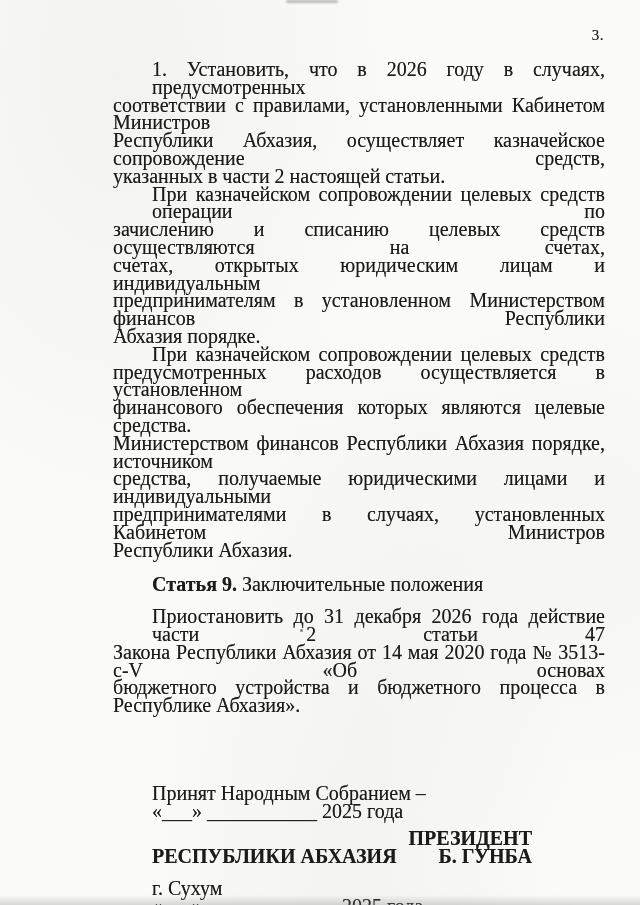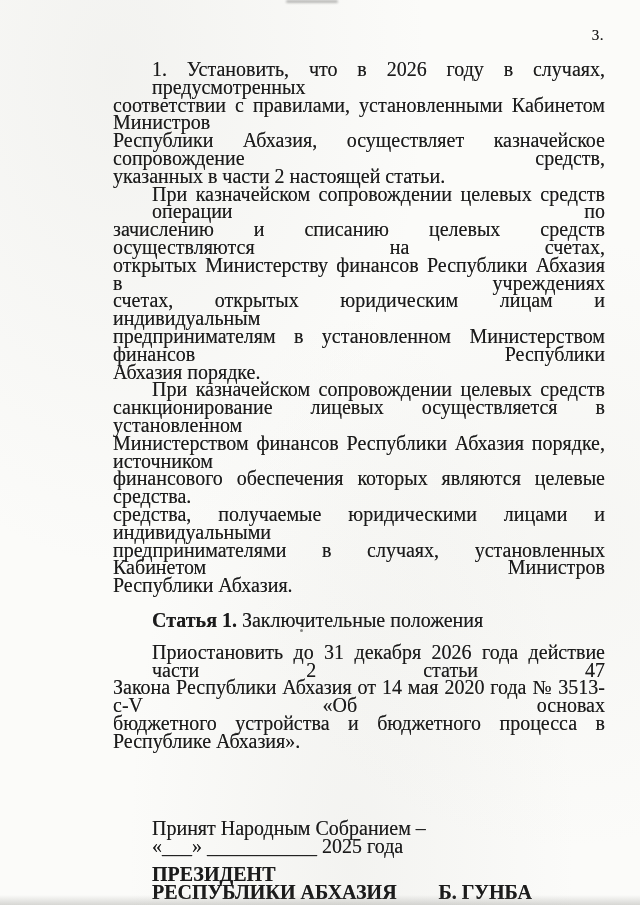--- a/index.html
+++ b/index.html
@@ -59,20 +59,21 @@
   .bold { font-weight: bold; }
   .sig-block {
     margin-left: 39px;
     text-align: left;
   }
   .adoption-block { margin-top: 70px; }
   .president-block {
     margin-top: 10px;
     font-weight: bold;
     width: 380px;
+    text-align: right;
   }
   .president-line2 {
     display: flex;
     justify-content: space-between;
   }
   .place-block { margin-top: 14px; }
   
   .artifact-top {
     position: absolute;
     left: 286px;
@@ -115,37 +116,36 @@
     <div id="paras">
         <div class="para">
           <div class="jline first">1. Установить, что в 2026 году в случаях, предусмотренных</div>
           <div class="jline">соответствии с правилами, установленными Кабинетом Министров</div>
           <div class="jline">Республики Абхазия, осуществляет казначейское сопровождение средств,</div>
           <div class="jline last">указанных в части 2 настоящей статьи.</div>
         </div>
         <div class="para">
           <div class="jline first">При казначейском сопровождении целевых средств операции по</div>
           <div class="jline">зачислению и списанию целевых средств осуществляются на счетах,</div>
-          <div class="jline">открытых Министерству финансов Республики Абхазия в учреждениях</div>
           <div class="jline">счетах, открытых юридическим лицам и индивидуальным</div>
           <div class="jline">предпринимателям в установленном Министерством финансов Республики</div>
           <div class="jline last">Абхазия порядке.</div>
         </div>
         <div class="para">
           <div class="jline first">При казначейском сопровождении целевых средств</div>
-          <div class="jline">санкционирование лицевых осуществляется в установленном</div>
+          <div class="jline">предусмотренных расходов осуществляется в установленном</div>
+          <div class="jline last">финансового обеспечения которых являются целевые средства.</div>
           <div class="jline">Министерством финансов Республики Абхазия порядке, источником</div>
-          <div class="jline last">финансового обеспечения которых являются целевые средства.</div>
         </div>
         <div class="para">
           <div class="jline">средства, получаемые юридическими лицами и индивидуальными</div>
           <div class="jline">предпринимателями в случаях, установленных Кабинетом Министров</div>
           <div class="jline last">Республики Абхазия.</div>
         </div>
-        <div class="heading"><span class="bold">Статья 1.</span> Заключительные положения</div>
+        <div class="heading"><span class="bold">Статья 9.</span> Заключительные положения</div>
         <div class="para">
           <div class="jline first">Приостановить до 31 декабря 2026 года действие части 2 статьи 47</div>
           <div class="jline">Закона Республики Абхазия от 14 мая 2020 года № 3513-с-V «Об основах</div>
           <div class="jline last">бюджетного устройства и бюджетного процесса в Республике Абхазия».</div>
         </div>
       </div>
 
     <div class="sig-block adoption-block">
       <div>Принят Народным Собранием –</div>
       <div>«___» ___________ 2025 года</div>

